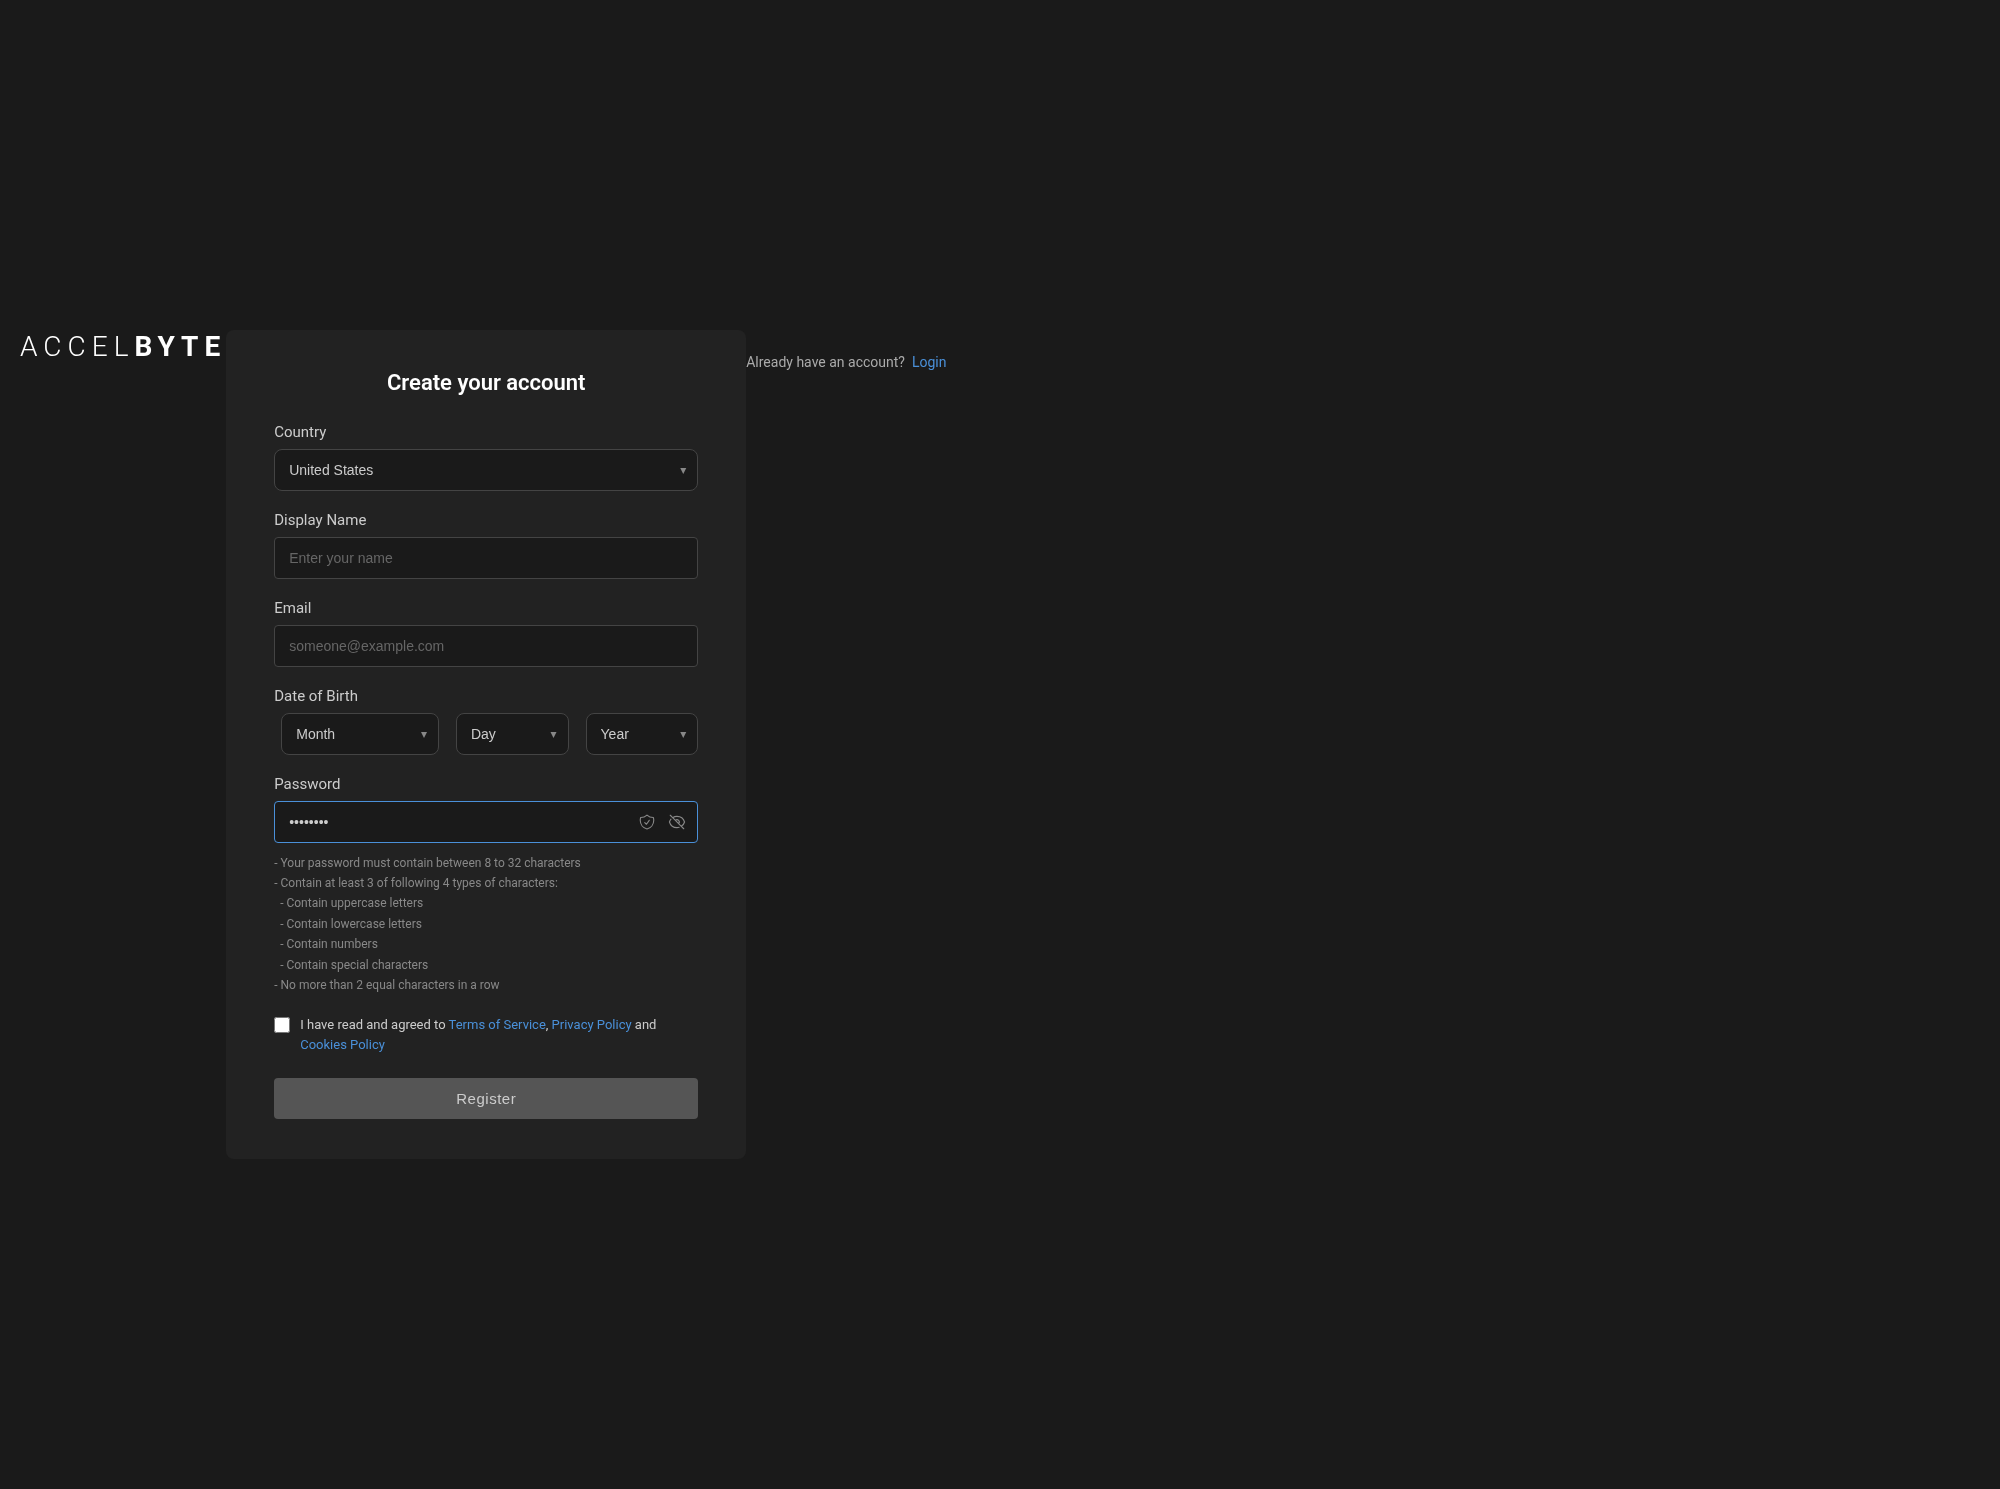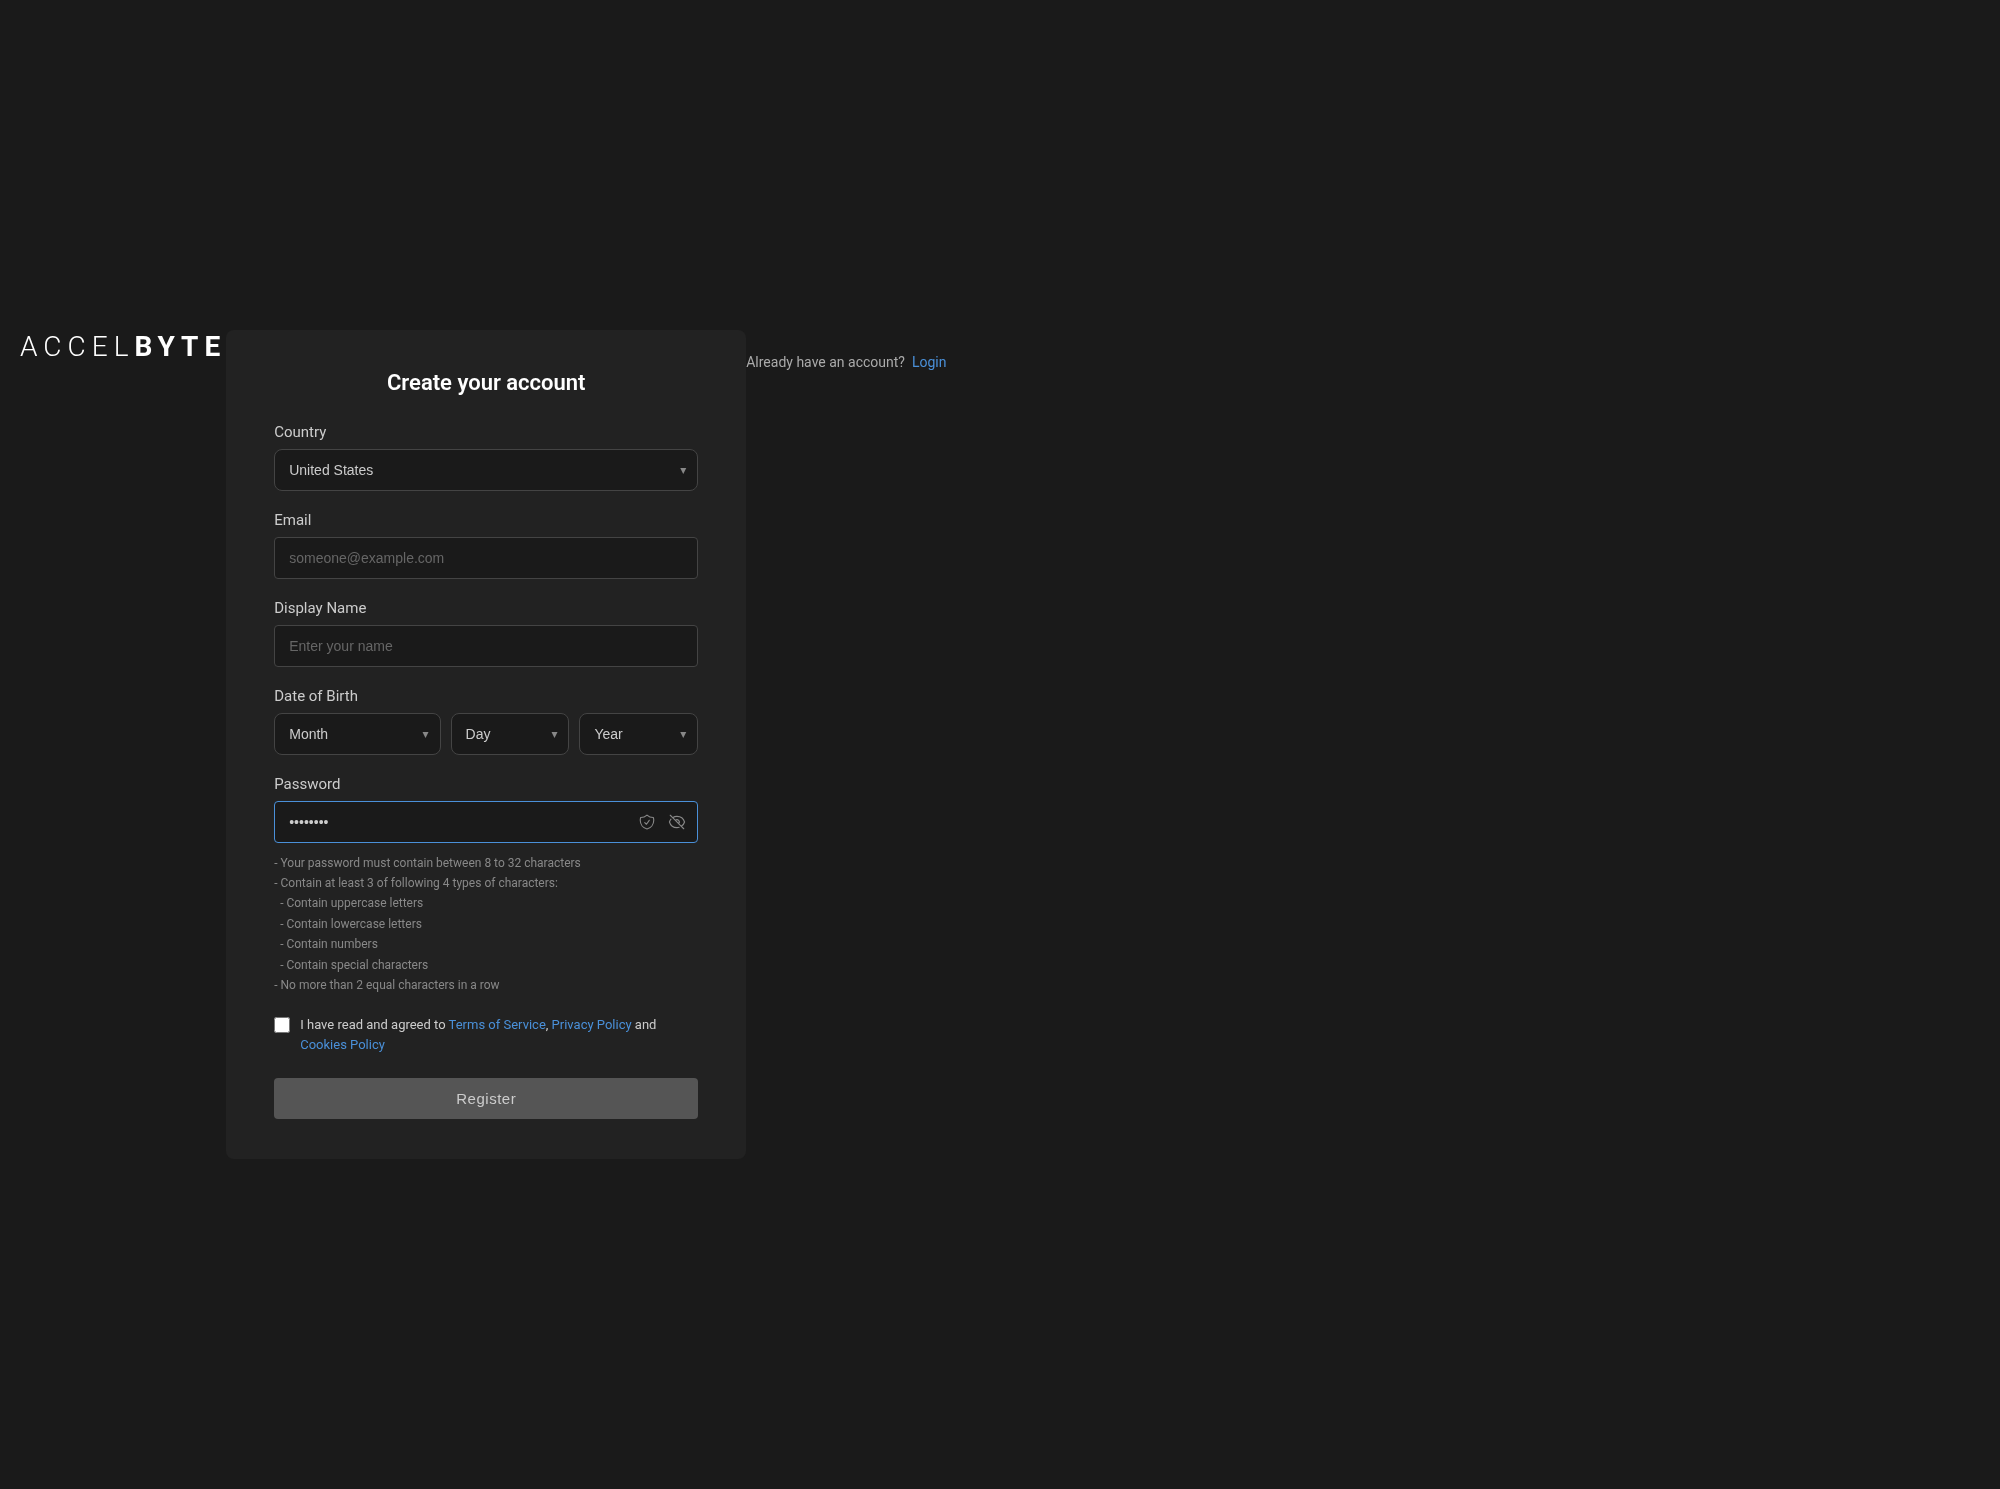--- a/index.html
+++ b/index.html
@@ -113,20 +113,21 @@
       font-size: 12px;
     }
 
     .dob-row {
       display: flex;
       gap: 10px;
     }
 
     .dob-row .select-wrapper {
       flex: 1;
+      margin-left: 7px;
     }
 
     .dob-row .select-wrapper:first-child {
       flex: 1.4;
     }
 
     .password-wrapper {
       position: relative;
     }
 
@@ -253,27 +254,27 @@
           <option value="de">Germany</option>
           <option value="fr">France</option>
           <option value="jp">Japan</option>
           <option value="other">Other</option>
         </select>
         <span class="chevron">▾</span>
       </div>
     </div>
 
     <div class="form-group">
+      <label class="form-label">Display Name</label>
+      <input type="text" class="form-control" placeholder="Enter your name" style="">
+    </div>
+
+    <div class="form-group">
       <label class="form-label">Email</label>
       <input type="email" class="form-control" placeholder="someone@example.com" style="">
-    </div>
-
-    <div class="form-group">
-      <label class="form-label">Display Name</label>
-      <input type="text" class="form-control" placeholder="Enter your name" style="">
     </div>
 
     <div class="form-group">
       <label class="form-label">Date of Birth</label>
       <div class="dob-row">
         <div class="select-wrapper">
           <select class="form-control">
             <option value="" selected="">Month</option>
             <option value="1">January</option>
             <option value="2">February</option>

